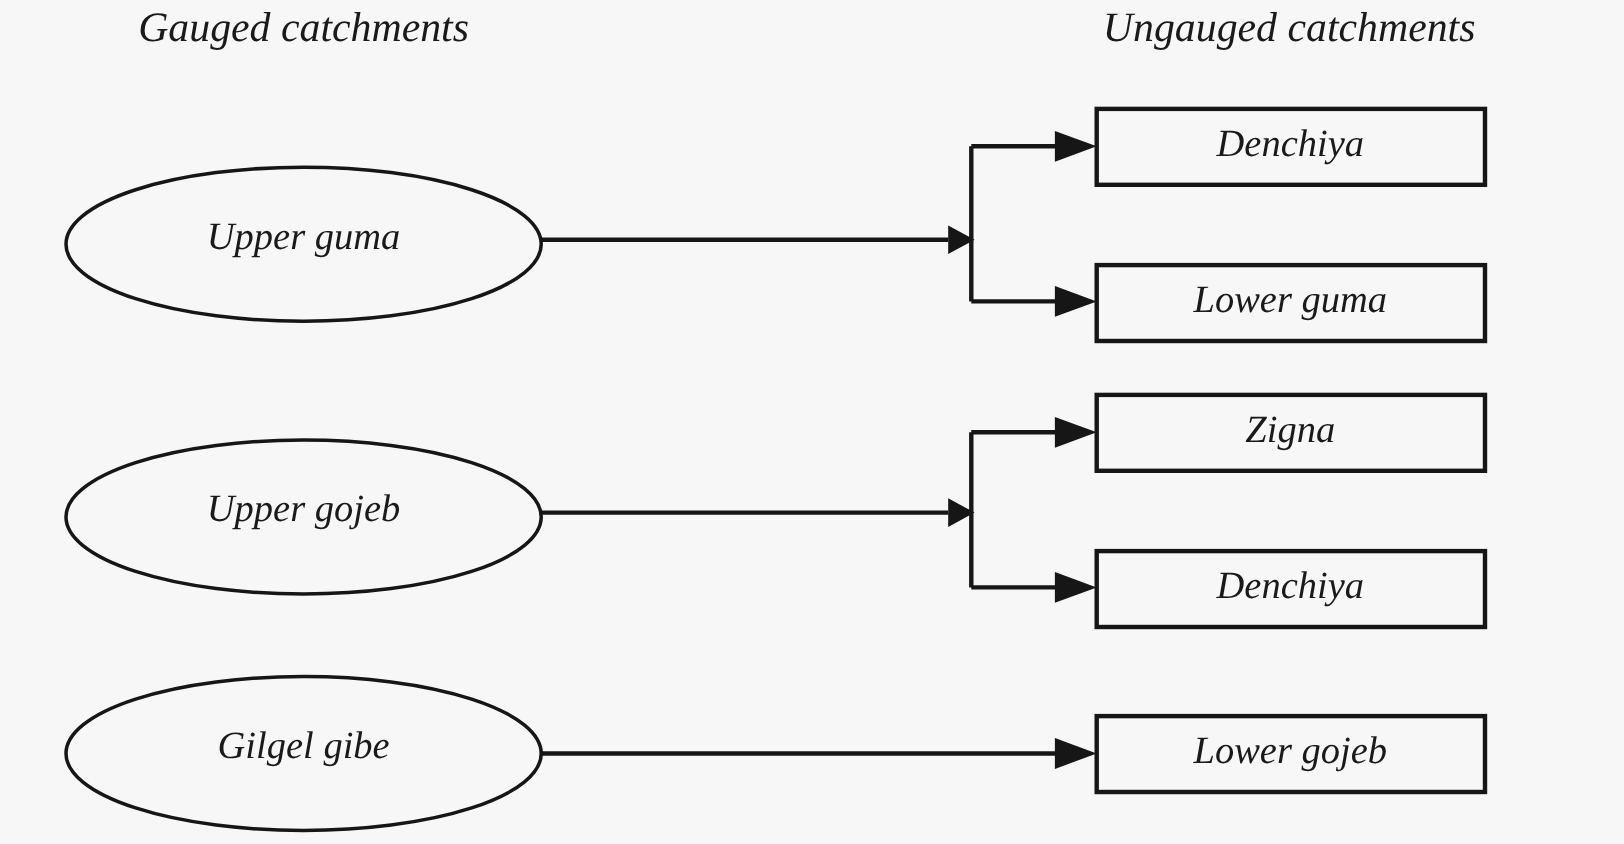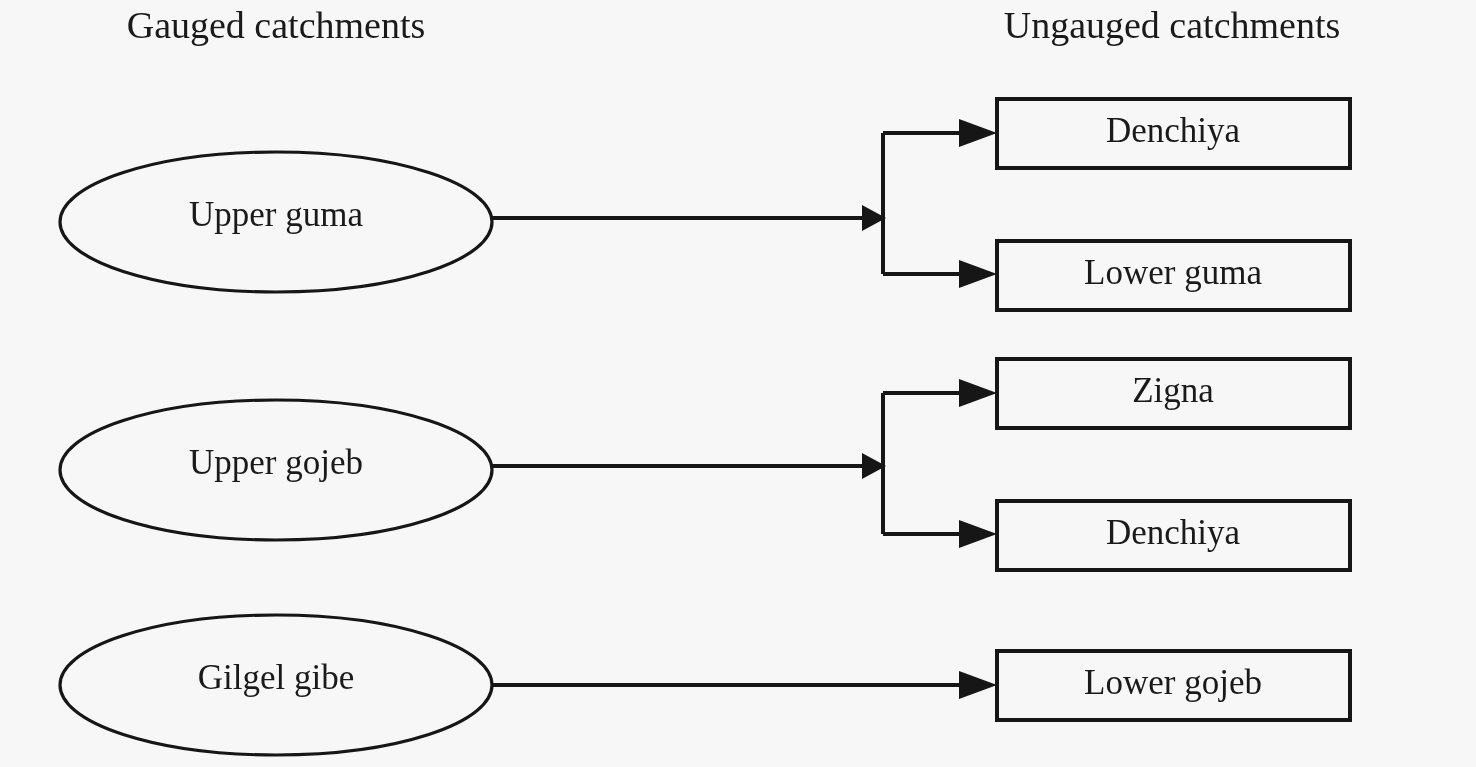--- a/index.html
+++ b/index.html
@@ -11,20 +11,21 @@
     width: 1476px;
     height: 767px;
     overflow: hidden;
     font-family: "Liberation Serif", "DejaVu Serif", serif;
   }
   #diagram-root {
     position: relative;
     width: 1476px;
     height: 767px;
     background: #f7f7f7;
+    font-style: italic;
   }
   svg#diagram-svg {
     position: absolute;
     top: 0;
     left: 0;
     width: 1476px;
     height: 767px;
     display: block;
   }
   .col-header {

